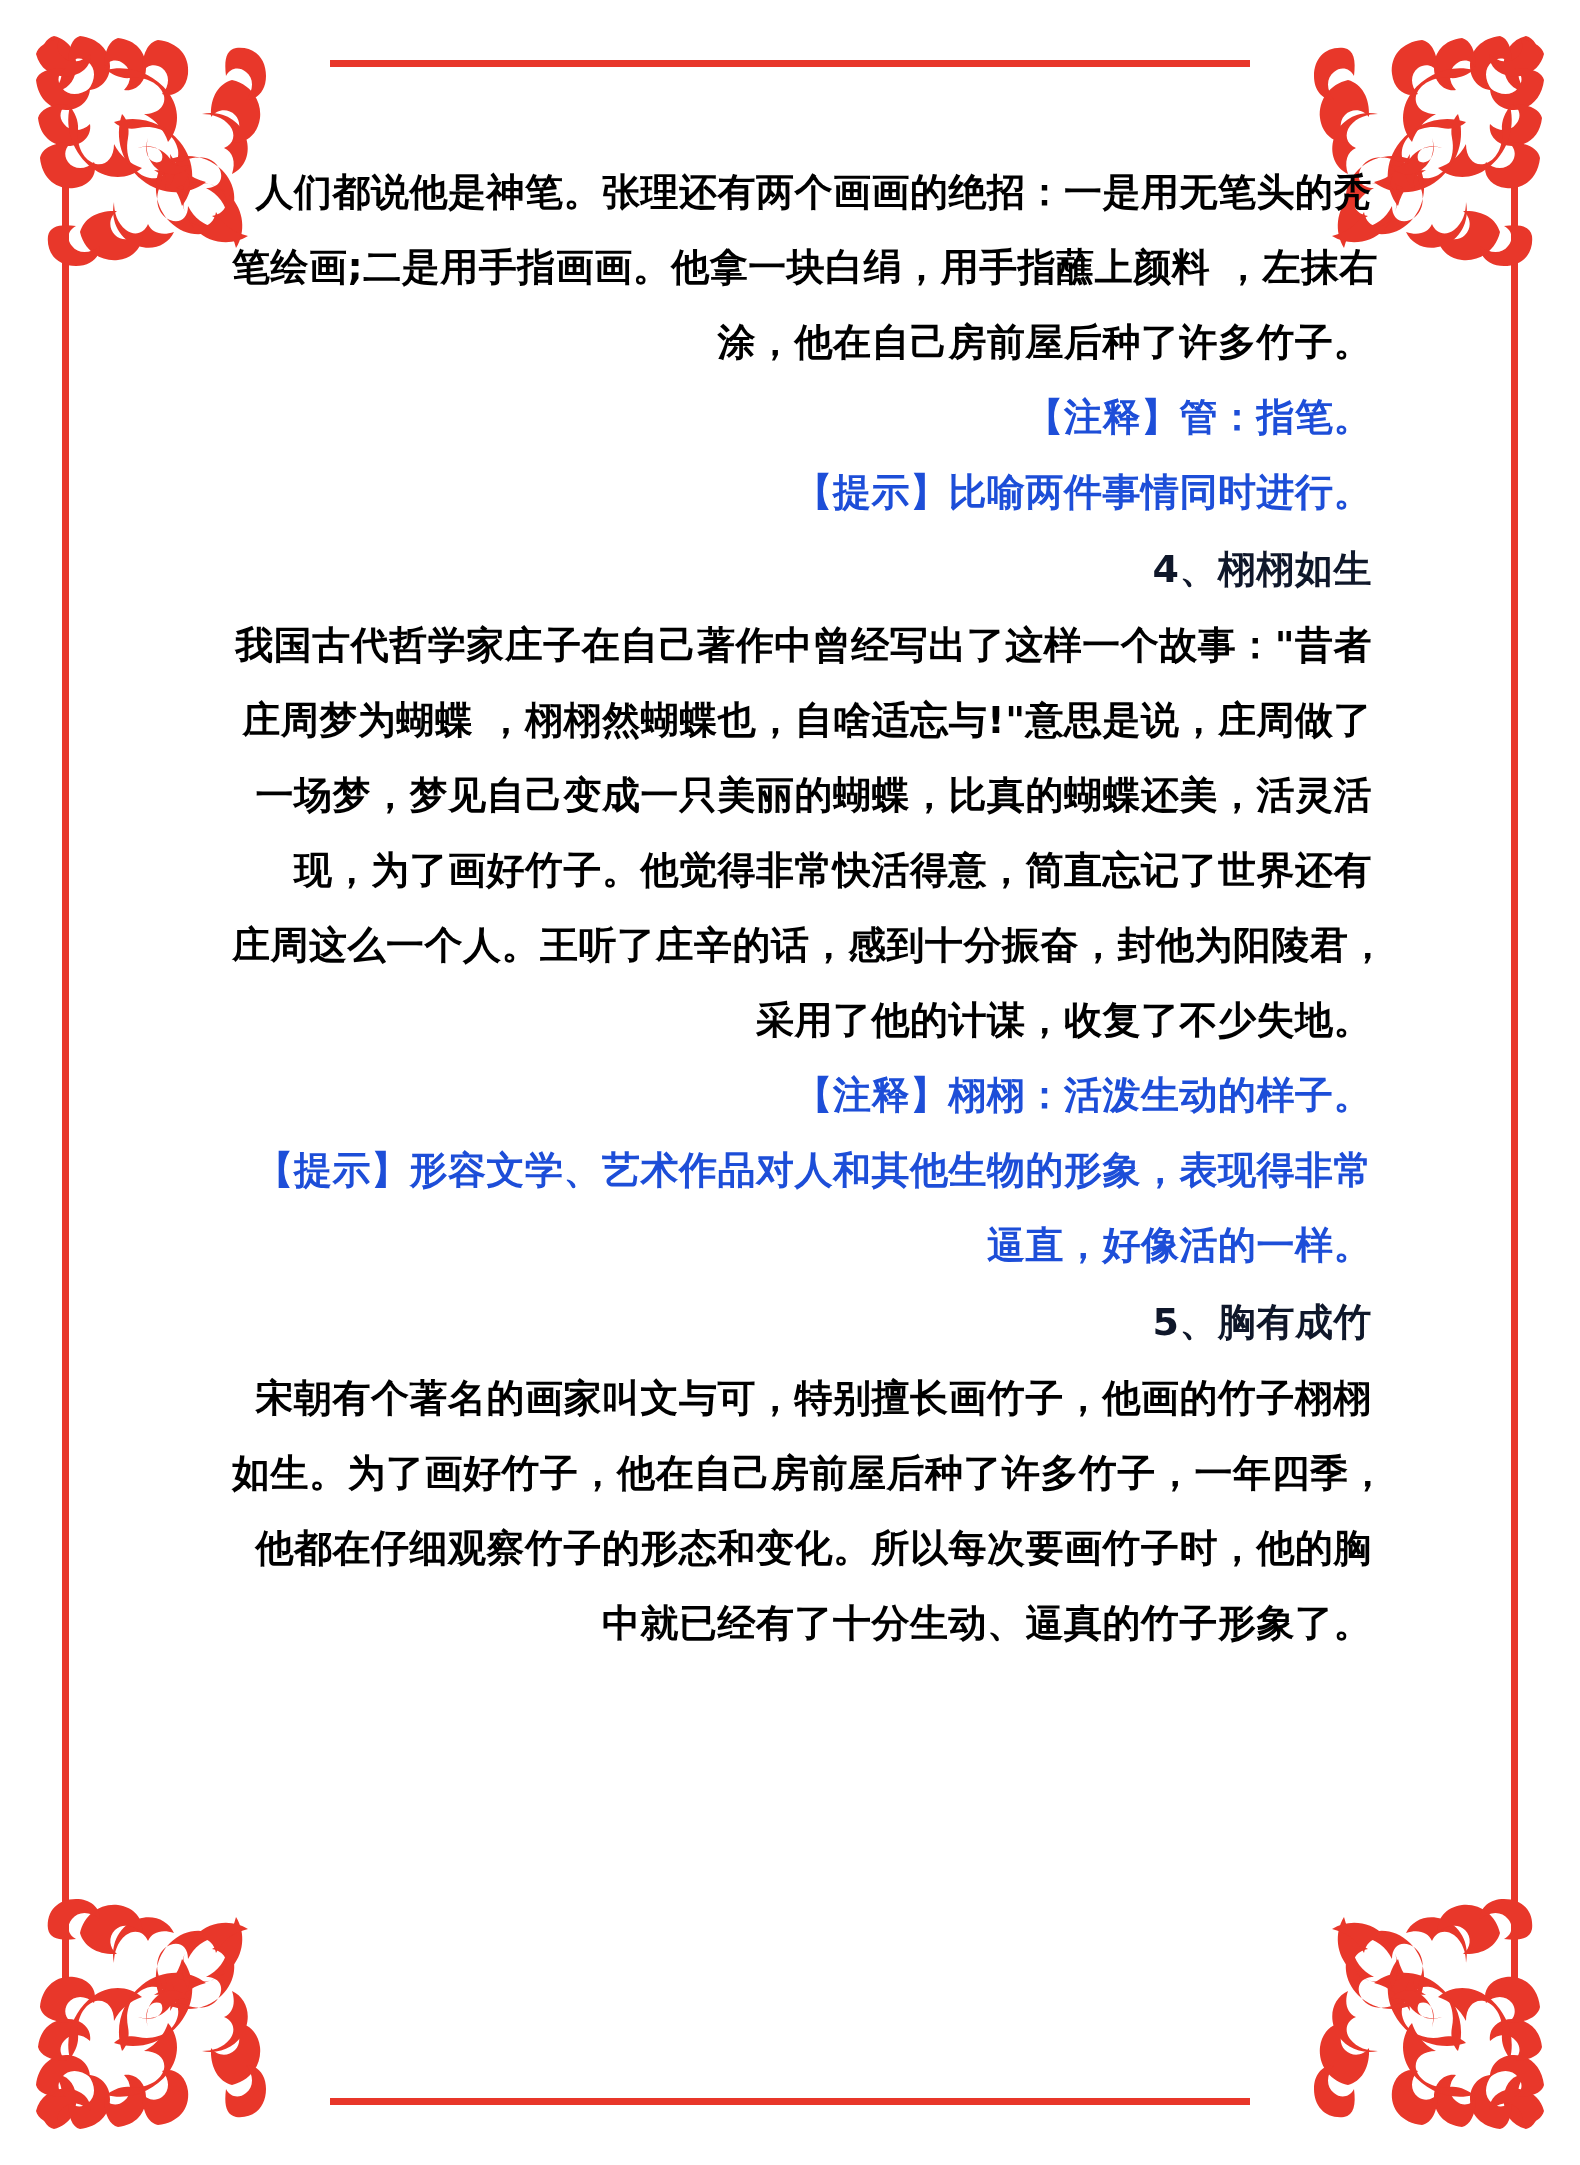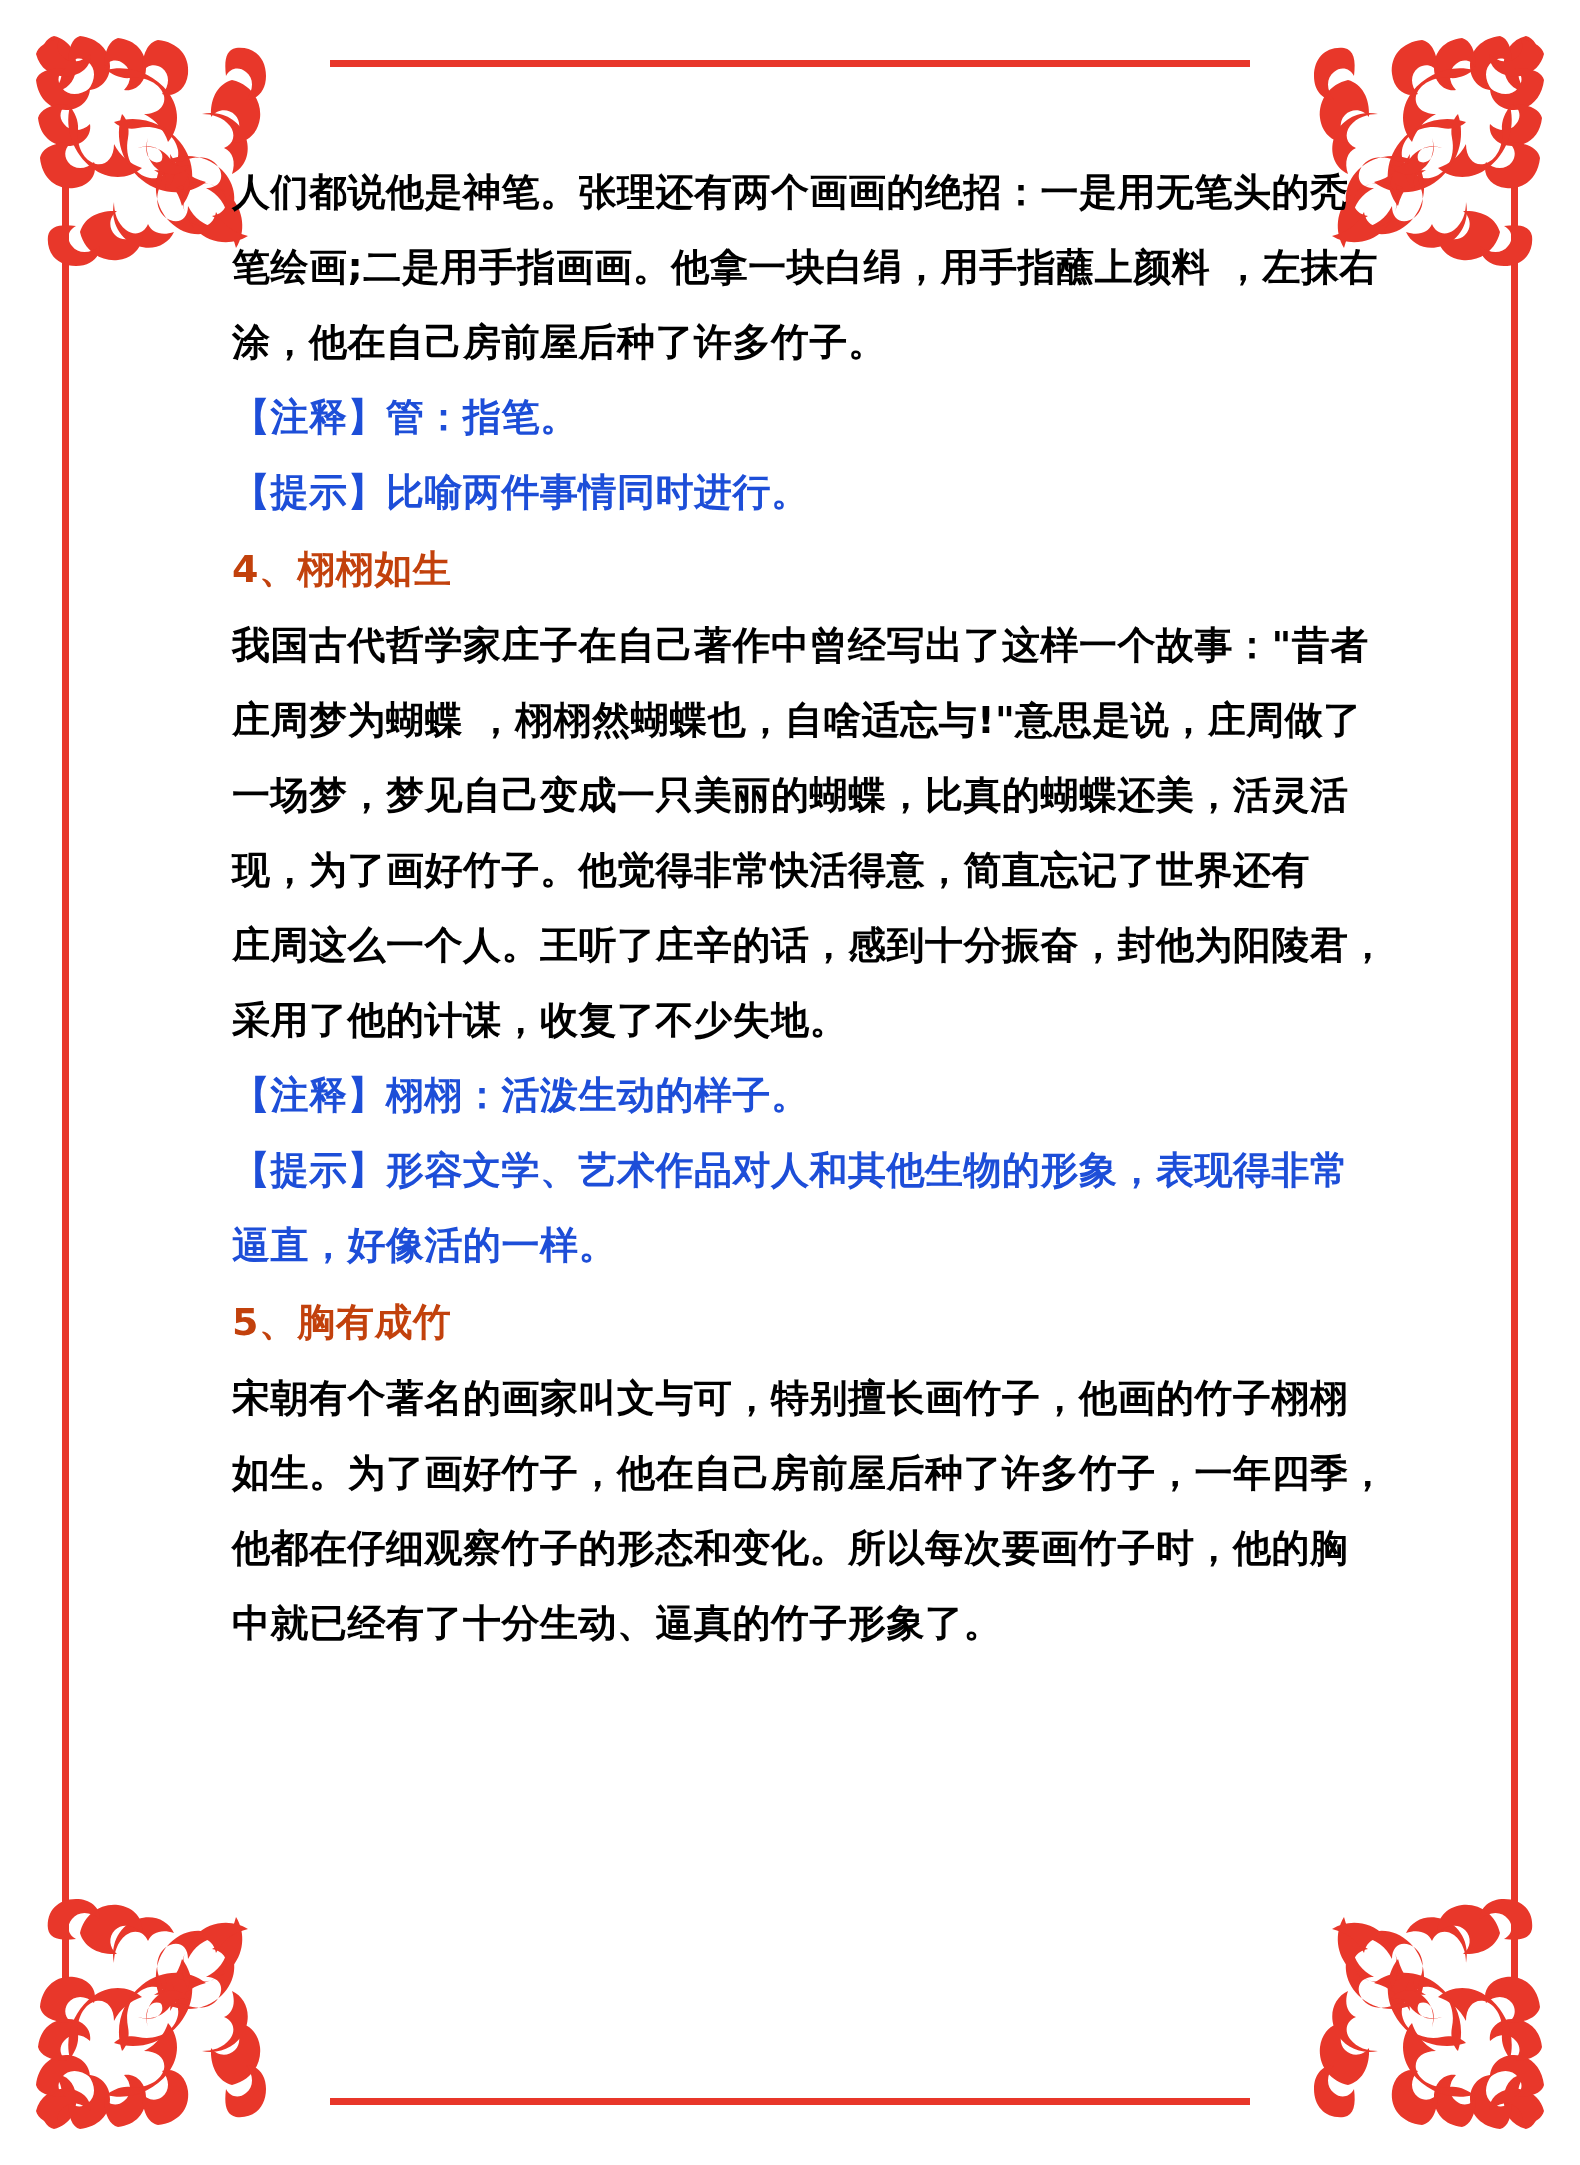--- a/index.html
+++ b/index.html
@@ -47,20 +47,21 @@
   .corner.tr { right: 18px; top: 18px;  transform: scaleX(-1); }
   .corner.bl { left: 18px;  bottom: 18px; transform: scaleY(-1); }
   .corner.br { right: 18px; bottom: 18px; transform: scale(-1, -1); }
 
   
   #content {
     position: absolute;
     left: 232px;
     top: 155px;
     width: 1140px;
+    text-align: right;
   }
 
   .line {
     font-size: 38px;
     line-height: 75px;
     letter-spacing: 0.5px;
     white-space: pre;
     font-weight: bold;
   }
   .para {
@@ -68,21 +69,21 @@
     font-weight: bold;
   }
   .para .line { color: #000000; }
 
   .note .line {
     color: #1d4ed8;
     font-weight: bold;
   }
 
   .heading {
-    color: #c2410c;
+    color: #0f172a;
     font-weight: bold;
     font-size: 38px;
     line-height: 78px;
     letter-spacing: 0.5px;
   }
 
   .blk { margin: 0; padding: 0; }
 </style>
 </head>
 <body>

